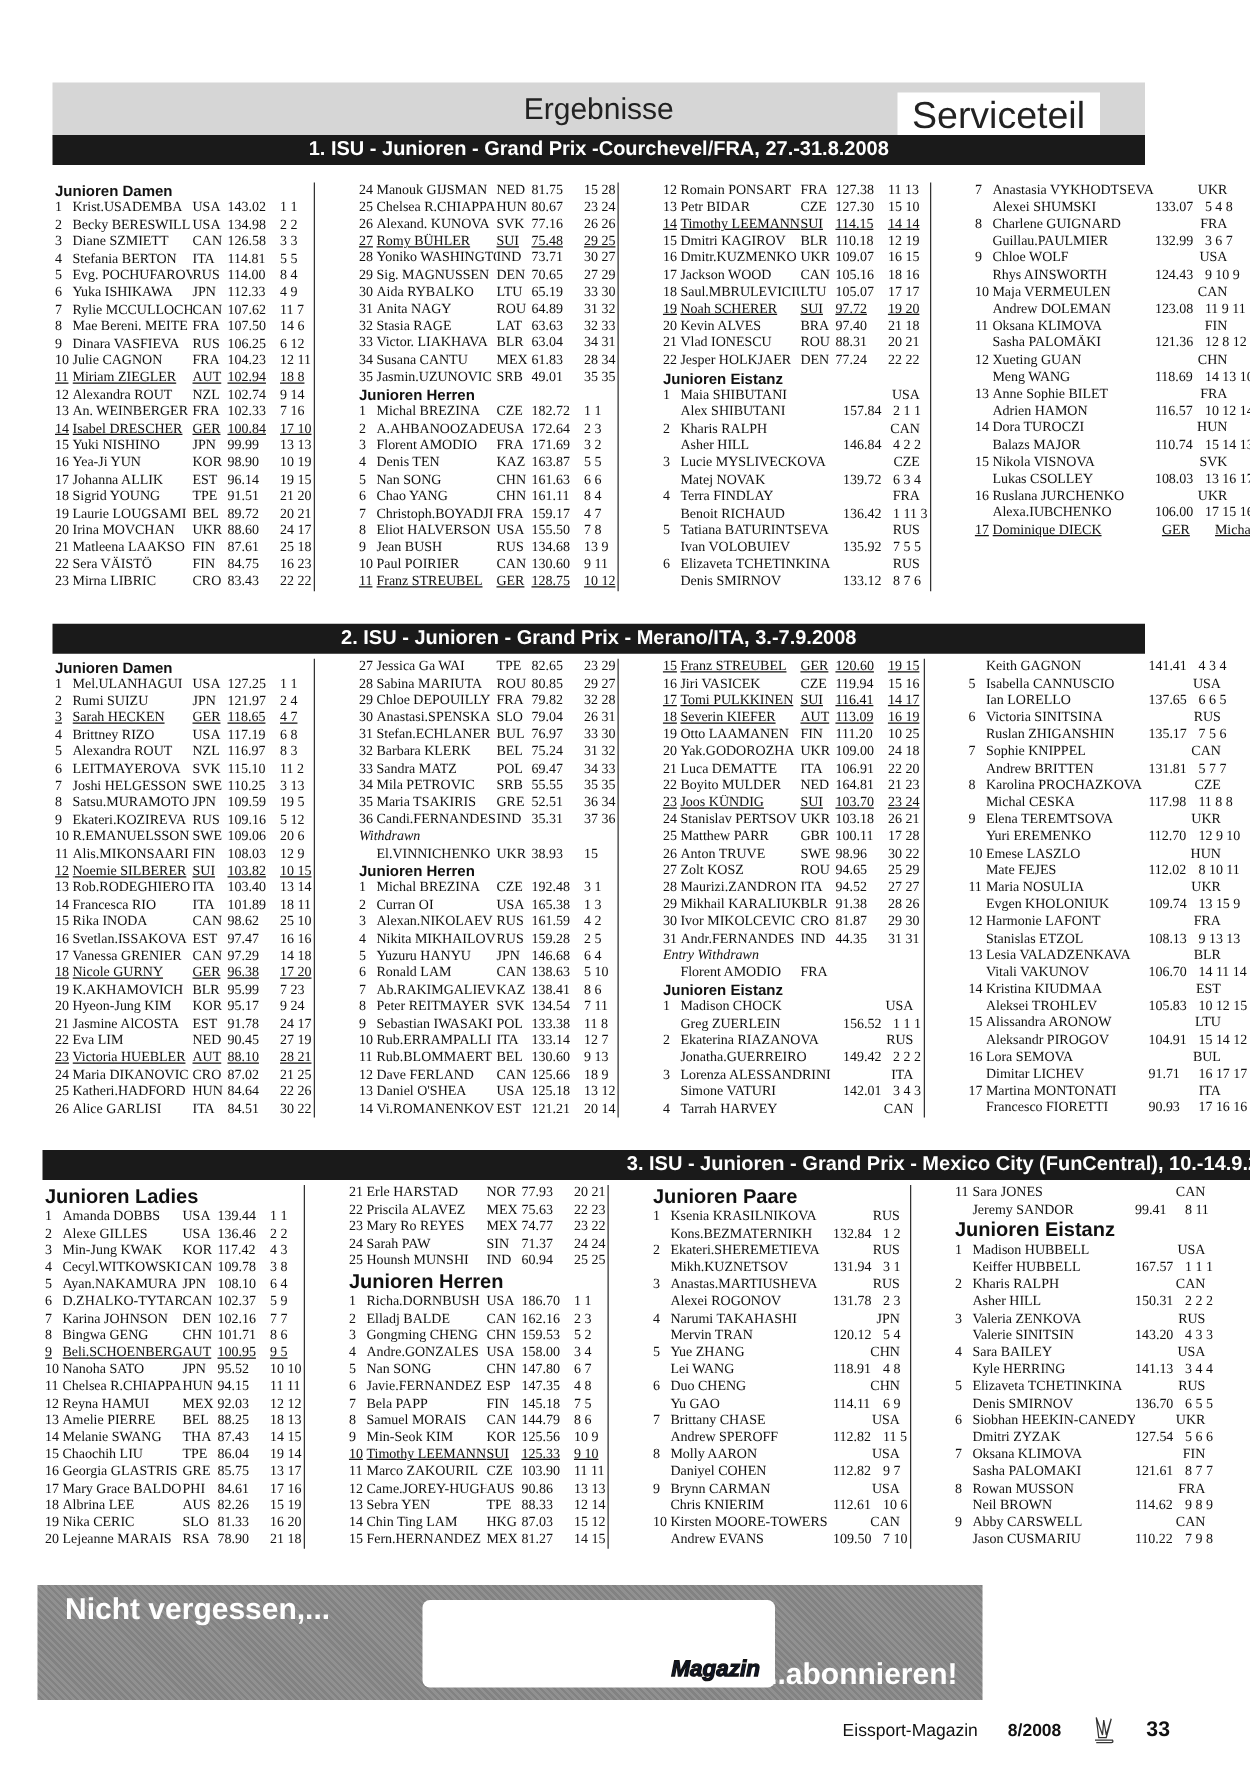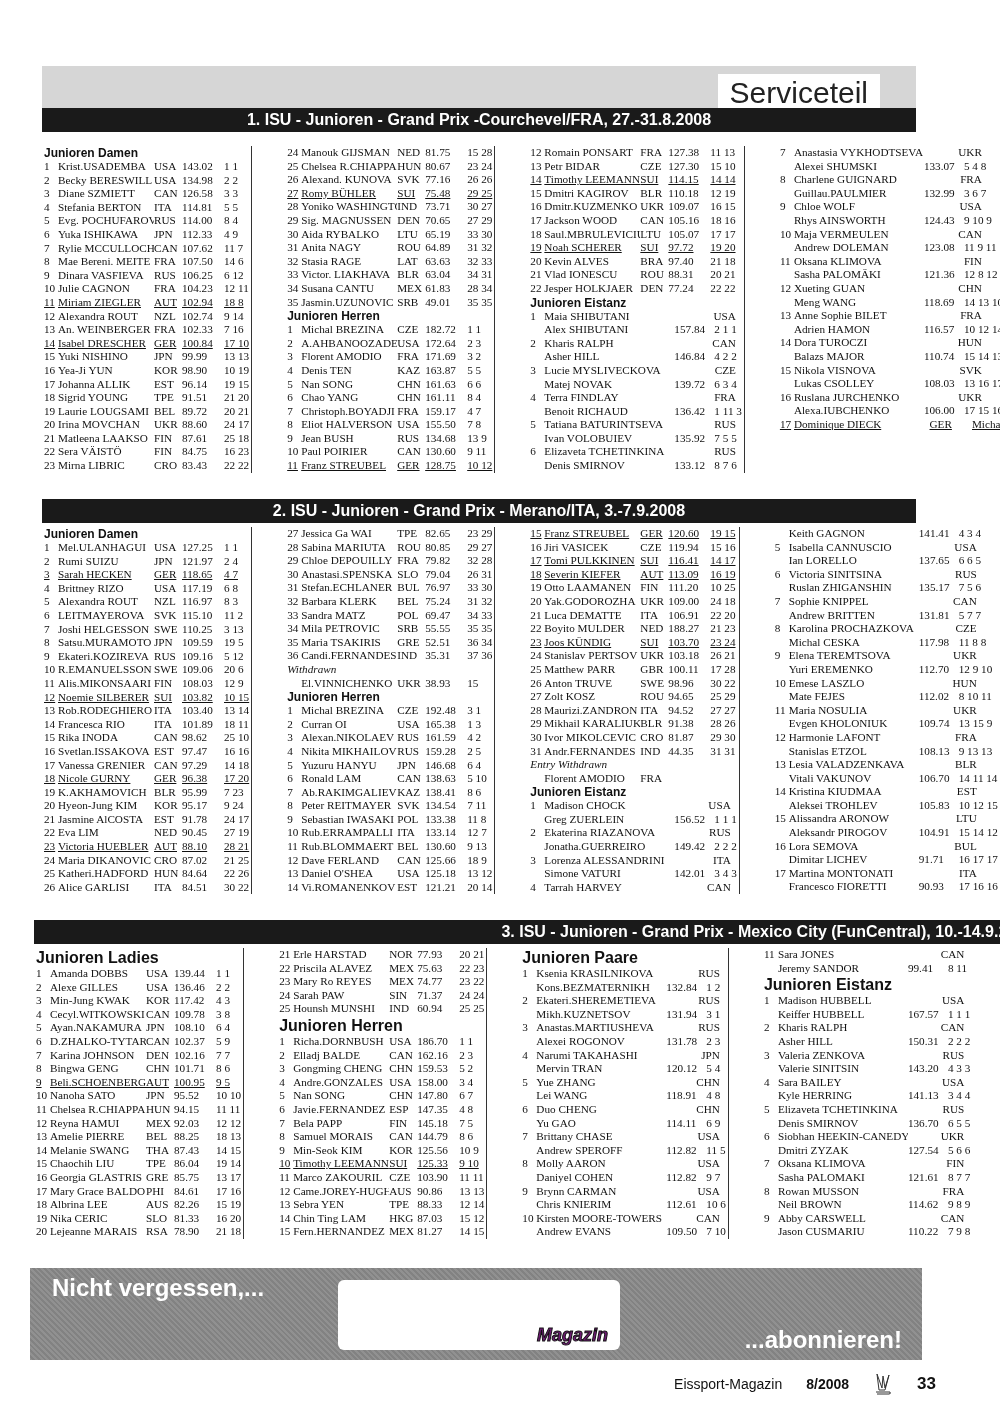--- a/index.html
+++ b/index.html
@@ -25,35 +25,36 @@
   .row .pl{flex:1;}
   .row.u span{text-decoration:underline;}
   .pair{white-space:nowrap;}
   .pair .l1,.pair .l2{display:flex;}
   .pair .rk{width:14px;flex:none;}
   .pair .nm{width:130px;flex:none;overflow:hidden;}
   .pair .ct{flex:1;text-align:right;padding-right:6px;}
   .pair .pt{width:40px;flex:none;}
   .pair .pl{flex:1;}
   .note{font-style:italic;}
-  .ad{position:absolute;left:30px;top:1268px;width:892px;height:92px;background:#8a8a8a;background-image:repeating-linear-gradient(45deg,rgba(255,255,255,.06) 0 2px,rgba(0,0,0,.06) 2px 4px);}
+  .ad{position:absolute;left:30px;top:1268px;width:756px;height:92px;background:#8a8a8a;background-image:repeating-linear-gradient(45deg,rgba(255,255,255,.06) 0 2px,rgba(0,0,0,.06) 2px 4px);}
   .ad-left{position:absolute;left:22px;top:6px;font-family:"Liberation Sans",sans-serif;font-weight:bold;font-size:24px;color:#fff;}
   .ad-logo{position:absolute;left:308px;top:12px;width:282px;height:70px;background:#fff;border-radius:6px;}
   .ad-logo-main{position:absolute;left:10px;top:2px;font-family:"Liberation Sans",sans-serif;font-weight:bold;font-size:48px;letter-spacing:-1px;color:#111;}
-  .ad-logo-sub{position:absolute;right:12px;bottom:4px;font-family:"Liberation Sans",sans-serif;font-weight:bold;font-style:italic;font-size:18px;color:#701a75;-webkit-text-stroke:1px #111;}
+  .ad-logo-sub{position:absolute;right:12px;bottom:4px;font-family:"Liberation Sans",sans-serif;font-weight:bold;font-style:italic;font-size:18px;color:#0f172a;-webkit-text-stroke:1px #111;}
   .ad-right{position:absolute;right:20px;bottom:6px;font-family:"Liberation Sans",sans-serif;font-weight:bold;font-size:24px;color:#fff;}
   .footer{position:absolute;right:64px;top:1372px;font-family:"Liberation Sans",sans-serif;font-size:14px;color:#111;display:flex;align-items:center;gap:24px;}
   .footer .issue{font-weight:bold;}
   .footer .pageno{font-weight:bold;font-size:17px;}
   .skate-icon{width:20px;height:24px;}
 </style>
 </head>
 <body>
 
 <div class="page-header">
+  <div class="page-title">Ergebnisse</div>
   <div class="section-tag">Serviceteil</div>
 </div>
 
 <div class="bar" style="top:108px;">1. ISU - Junioren - Grand Prix -Courchevel/FRA, 27.-31.8.2008</div>
 <div class="sec" style="top:146px;">
     <div class="col col-a">
       <div class="hdr">Junioren Damen</div>
       <div class="row">
         <span class="rk">1</span>
         <span class="nm">Krist.USADEMBA</span>
@@ -1096,21 +1097,21 @@
         <span class="rk">21</span>
         <span class="nm">Luca DEMATTE</span>
         <span class="ct">ITA</span>
         <span class="pt">106.91</span>
         <span class="pl">22 20</span>
       </div>
       <div class="row">
         <span class="rk">22</span>
         <span class="nm">Boyito MULDER</span>
         <span class="ct">NED</span>
-        <span class="pt">188.27</span>
+        <span class="pt">164.81</span>
         <span class="pl">21 23</span>
       </div>
       <div class="row u">
         <span class="rk">23</span>
         <span class="nm">Joos KÜNDIG</span>
         <span class="ct">SUI</span>
         <span class="pt">103.70</span>
         <span class="pl">23 24</span>
       </div>
       <div class="row">

